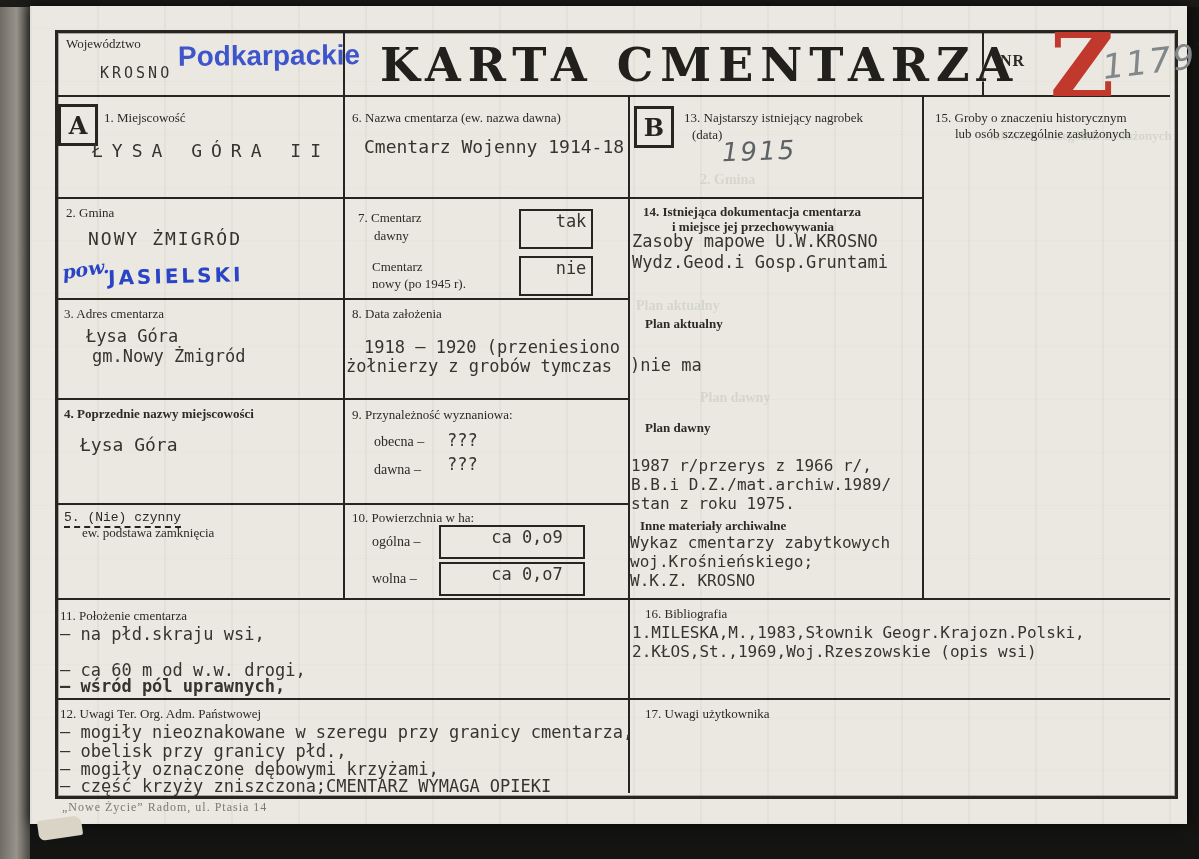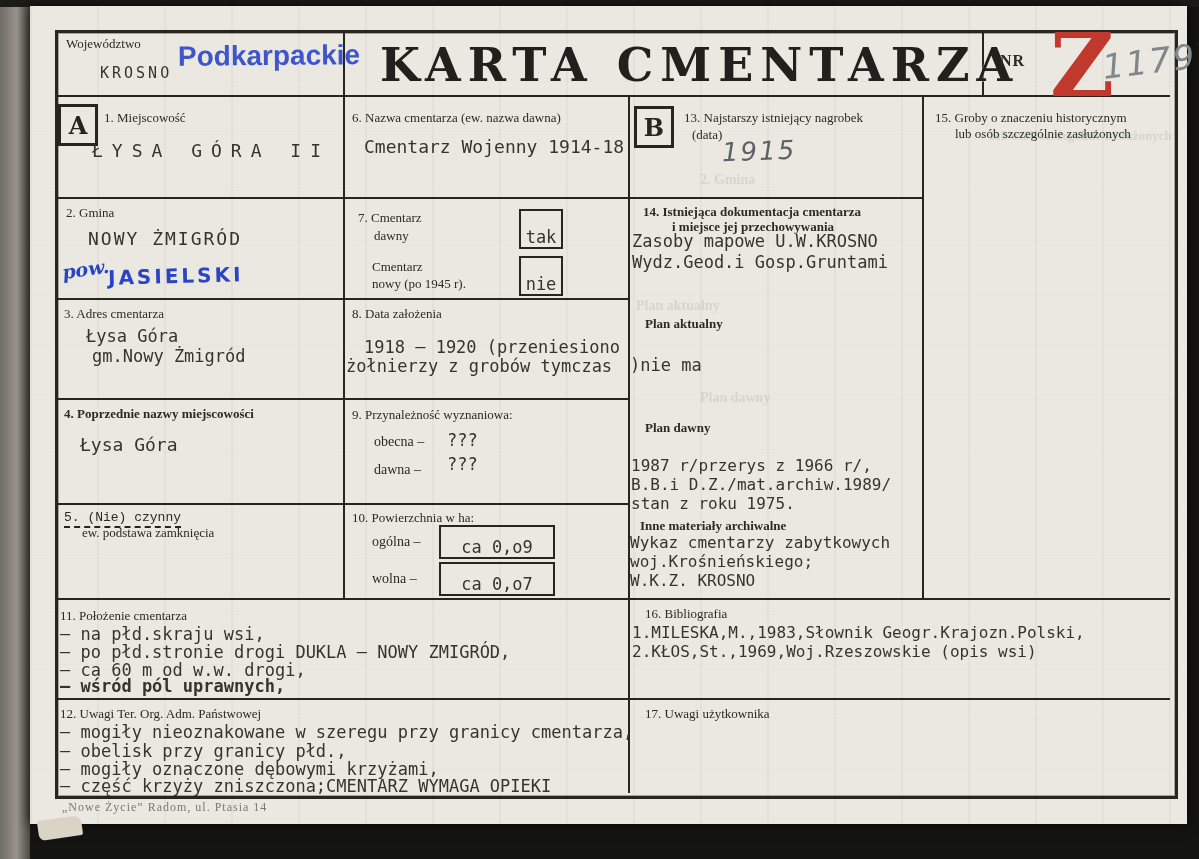--- a/index.html
+++ b/index.html
@@ -41,21 +41,21 @@
   .stampZ{font-family:"DejaVu Serif",serif;font-weight:bold;font-size:88px;line-height:.85;
     color:var(--stamp_red);}
   .hand-num{font-family:"DejaVu Sans",sans-serif;font-style:italic;font-size:34px;
     color:#82878b;transform:rotate(-7deg);letter-spacing:2px;white-space:nowrap;}
   .hand-1915{font-family:"DejaVu Sans",sans-serif;font-style:italic;font-size:26px;
     color:#5e6266;transform:rotate(-2deg);letter-spacing:2px;}
   .pen-script{font-family:"DejaVu Serif",serif;font-style:italic;font-weight:bold;font-size:19px;
     color:var(--pen_blue);transform:rotate(-8deg);}
   .pen-caps{font-family:"DejaVu Sans",sans-serif;font-weight:bold;font-size:20px;
     color:var(--pen_blue);letter-spacing:3px;transform:rotate(-1.5deg);white-space:nowrap;}
-  .box{position:absolute;border:2px solid var(--ink);display:flex;align-items:flex-end;justify-content:center;}
+  .box{position:absolute;border:2px solid var(--ink);display:flex;align-items:flex-start;justify-content:center;padding-left:30px;}
   .dash-u{border-bottom:2px dashed var(--ink);padding-bottom:1px;font-family:Liberation Mono, monospace;}
   .ghost{position:absolute;font-family:"Liberation Serif",serif;font-weight:bold;
     color:var(--ghost);opacity:.22;white-space:nowrap;}
   .footer-credit{position:absolute;left:62px;top:800px;font-size:12px;color:#55534c;
     letter-spacing:1px;opacity:.75;white-space:nowrap;}
 </style>
 </head>
 <body>
 
 <div class="stage">
@@ -163,21 +163,20 @@
   <div class="abs lbl lbl-b" style="left:640px;top:518px">Inne materiały archiwalne</div>
   <div class="abs typed" style="left:630px;top:533px;font-size:16px">Wykaz cmentarzy zabytkowych</div>
   <div class="abs typed" style="left:630px;top:552px;font-size:16px">woj.Krośnieńskiego;</div>
   <div class="abs typed" style="left:630px;top:571px;font-size:16px">W.K.Z. KROSNO</div>
 
   <div class="abs lbl" style="left:935px;top:110px">15. Groby o znaczeniu historycznym</div>
   <div class="abs lbl" style="left:955px;top:126px">lub osób szczególnie zasłużonych</div>
 
   <div class="abs lbl" style="left:60px;top:608px">11. Położenie cmentarza</div>
   <div class="abs typed" style="left:60px;top:624px">– na płd.skraju wsi,</div>
-  <div class="abs typed" style="left:60px;top:642px">– po płd.stronie drogi DUKLA – NOWY ZMIGRÓD,</div>
   <div class="abs typed" style="left:60px;top:660px">– ca 60 m od w.w. drogi,</div>
   <div class="abs typed" style="left:60px;top:676px;font-weight:bold">– wśród pól uprawnych,</div>
 
   <div class="abs lbl" style="left:60px;top:706px">12. Uwagi Ter. Org. Adm. Państwowej</div>
   <div class="abs typed" style="left:60px;top:722px">– mogiły nieoznakowane w szeregu przy granicy cmentarza,</div>
   <div class="abs typed" style="left:60px;top:759px">– mogiły oznaczone dębowymi krzyżami,</div>
   <div class="abs typed" style="left:60px;top:741px">– obelisk przy granicy płd.,</div>
   <div class="abs typed" style="left:60px;top:776px">– część krzyży zniszczona;CMENTARZ WYMAGA OPIEKI</div>
 
   <div class="abs lbl" style="left:645px;top:606px">16. Bibliografia</div>

